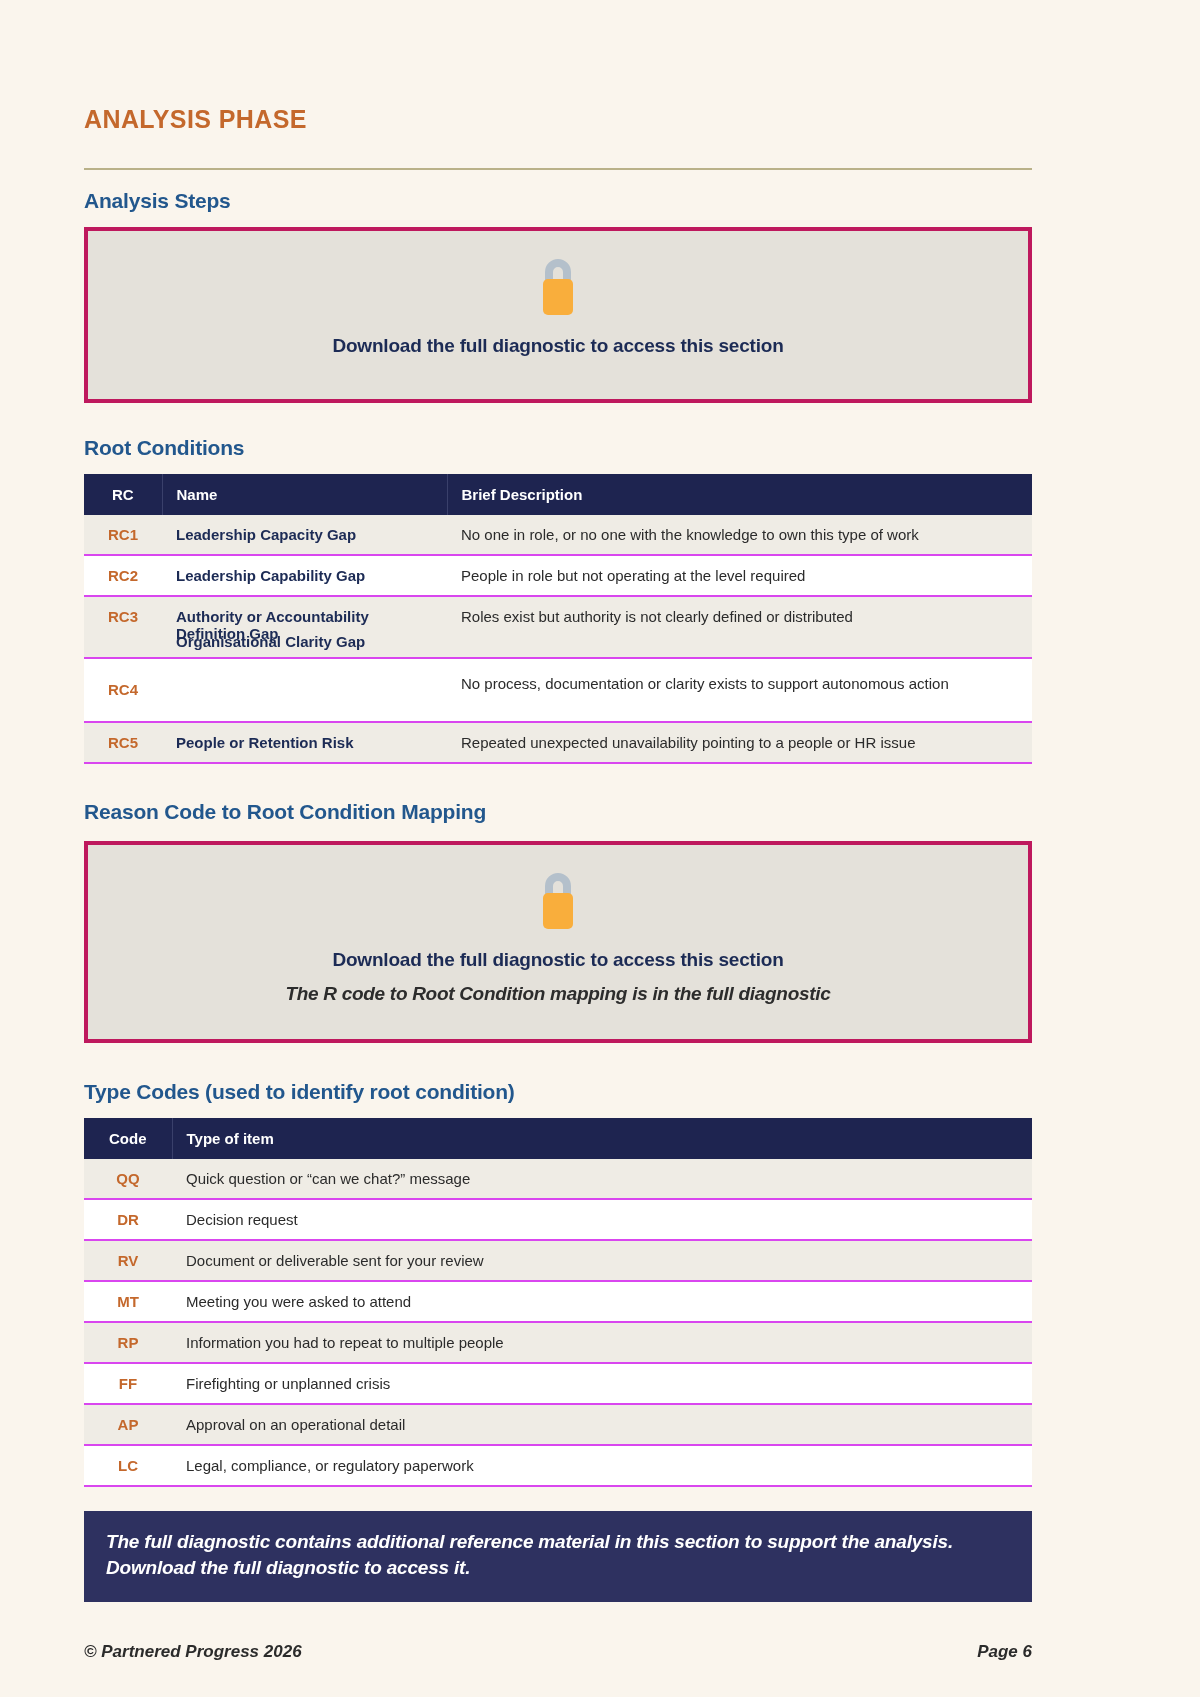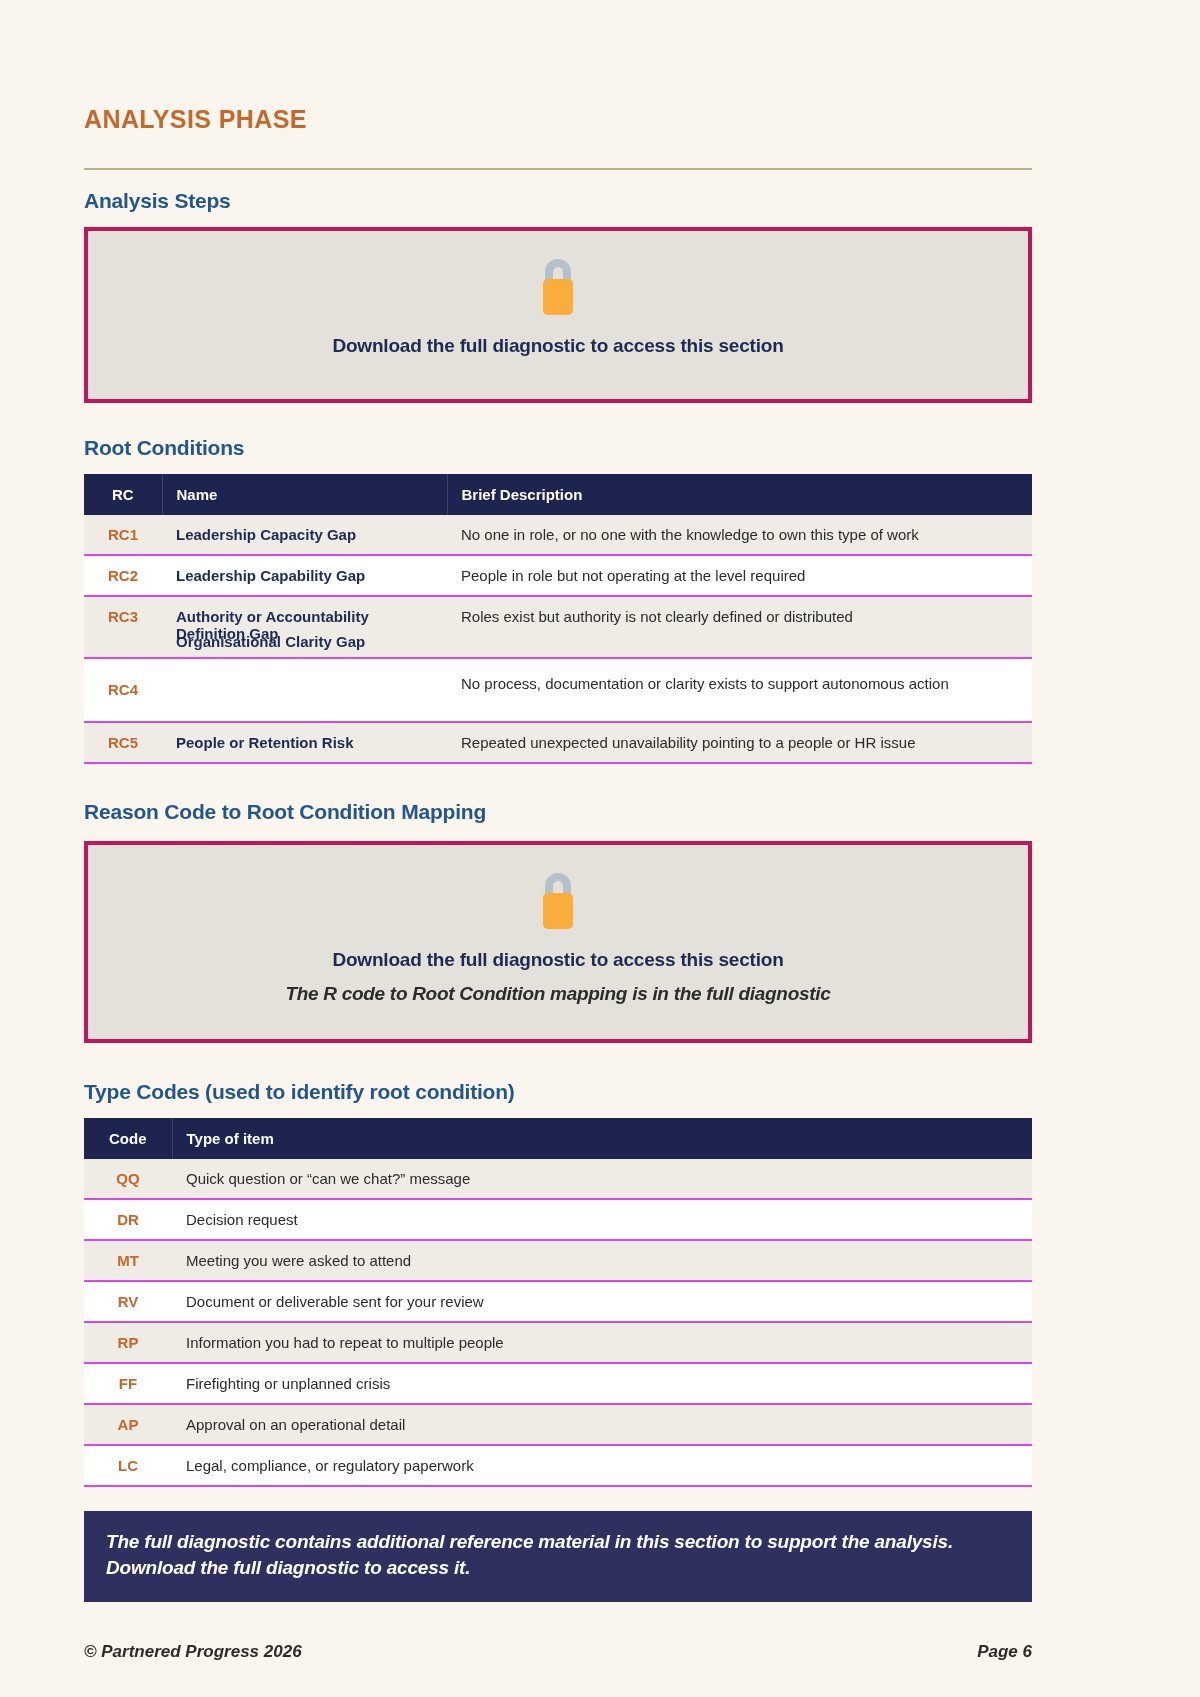--- a/index.html
+++ b/index.html
@@ -292,26 +292,26 @@
       <tbody>
         <tr>
           <td class="code-cell">QQ</td>
           <td>Quick question or “can we chat?” message</td>
         </tr>
         <tr>
           <td class="code-cell">DR</td>
           <td>Decision request</td>
         </tr>
         <tr>
+          <td class="code-cell">RV</td>
+          <td>Document or deliverable sent for your review</td>
+        </tr>
+        <tr>
           <td class="code-cell">MT</td>
           <td>Meeting you were asked to attend</td>
-        </tr>
-        <tr>
-          <td class="code-cell">RV</td>
-          <td>Document or deliverable sent for your review</td>
         </tr>
         <tr>
           <td class="code-cell">RP</td>
           <td>Information you had to repeat to multiple people</td>
         </tr>
         <tr>
           <td class="code-cell">FF</td>
           <td>Firefighting or unplanned crisis</td>
         </tr>
         <tr>

